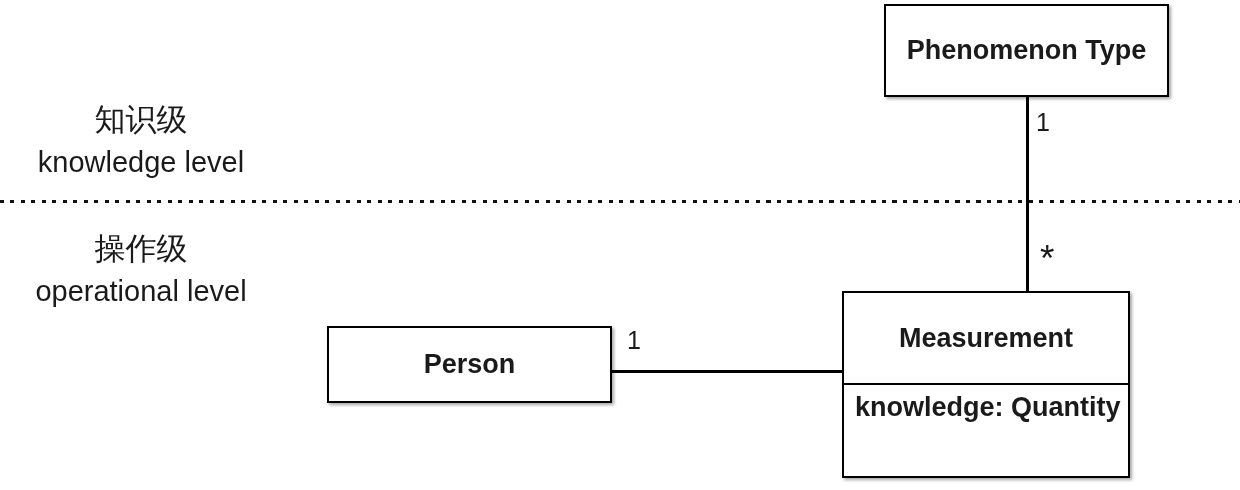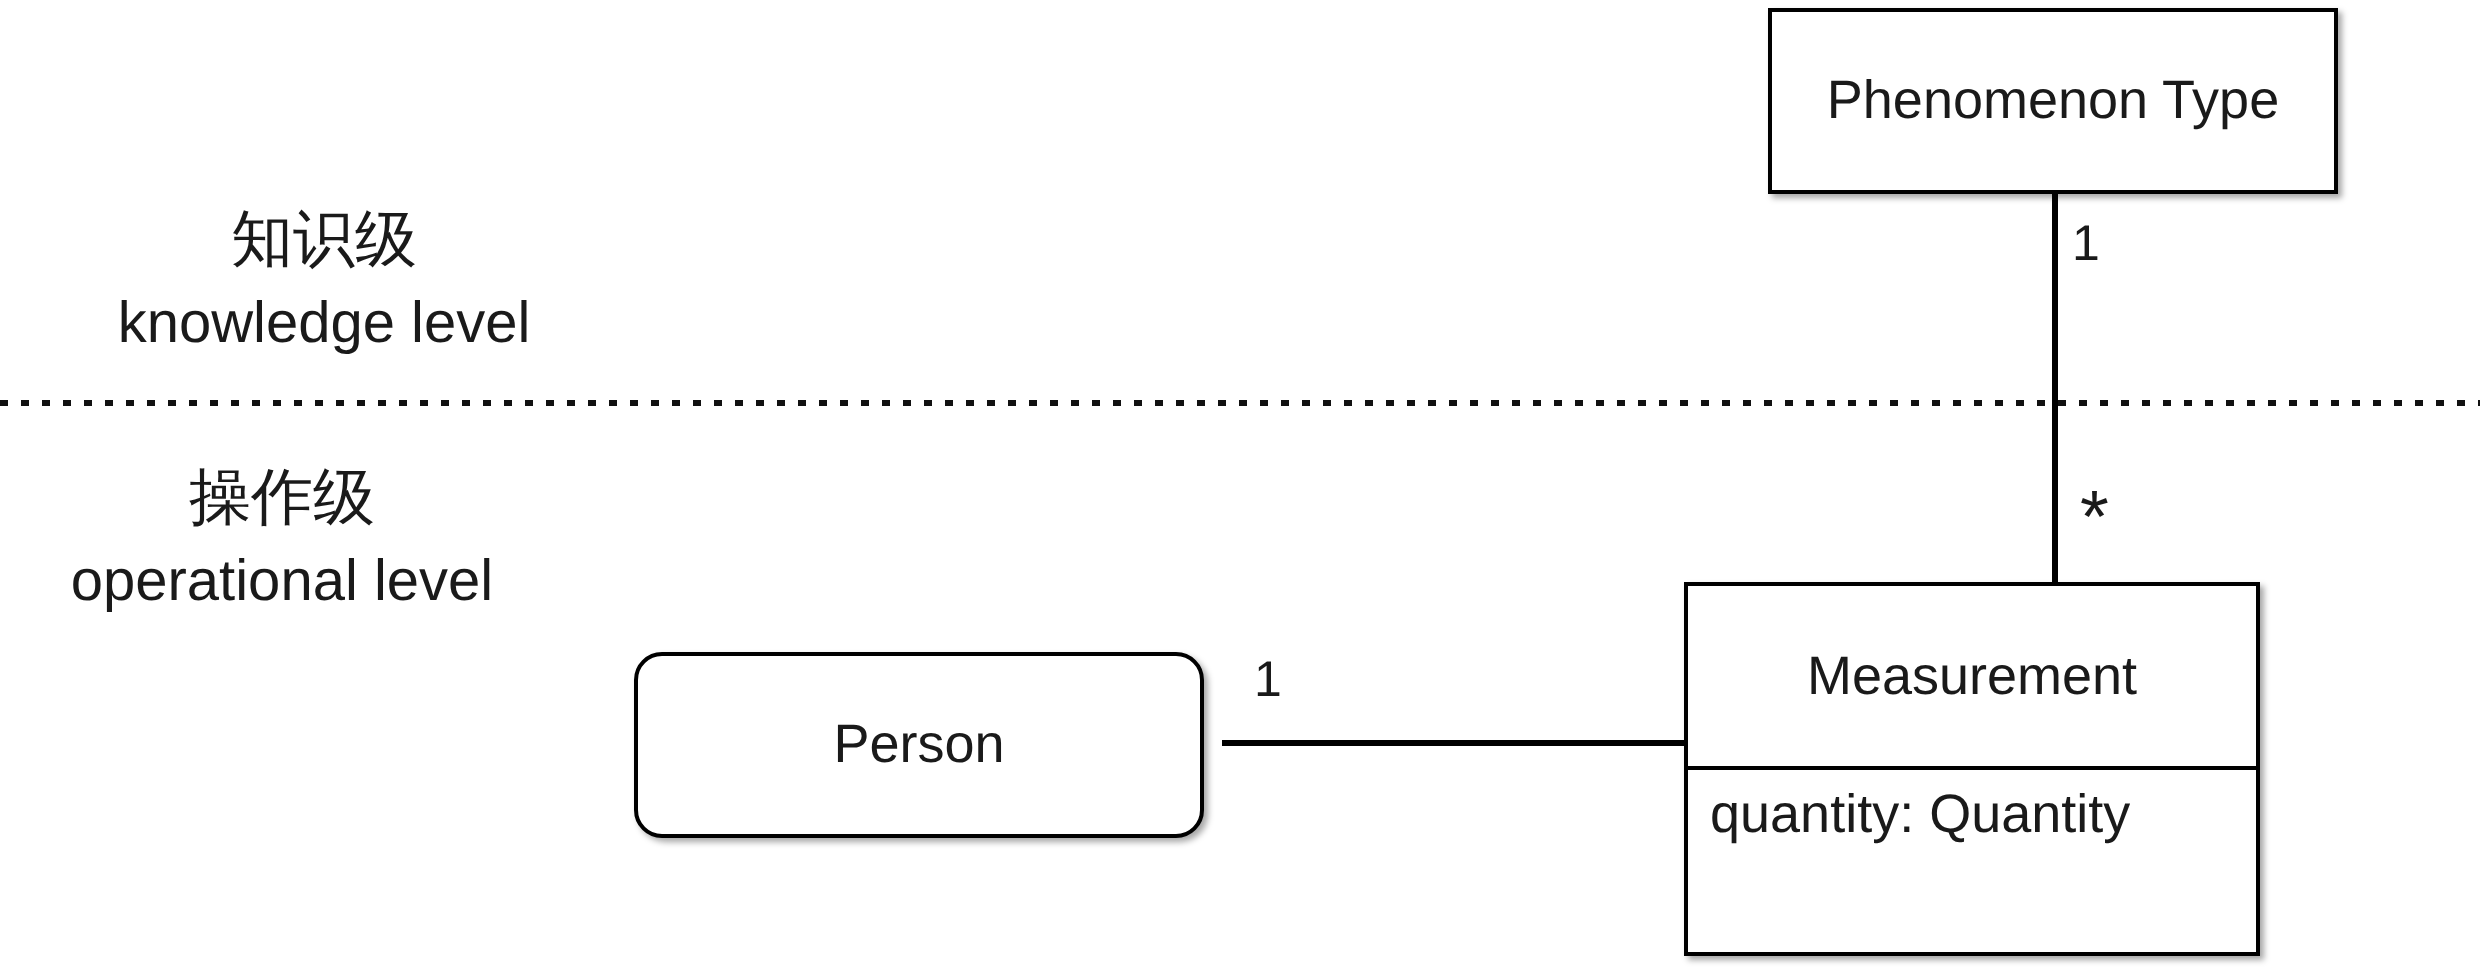--- a/index.html
+++ b/index.html
@@ -20,21 +20,21 @@
   
   .level-label {
     position: absolute;
     left: 0;
     width: 282px;
     text-align: center;
     line-height: 42px;
   }
   .level-label .zh { font-size: 31px; }
   .level-label .en { font-size: 29px; }
-  #knowledge-label  { top: 99px; padding-left: 21px;  }
+  #knowledge-label  { top: 99px;  }
   #operational-label{ top: 228px; }
 
   
   .dotted-separator {
     position: absolute;
     left: 0;
     top: 200px;
     width: 1240px;
     height: 3px;
     background: repeating-linear-gradient(
@@ -44,35 +44,36 @@
     );
   }
 
   
   .uml-class {
     position: absolute;
     box-sizing: border-box;
     border: 2.5px solid #000000;
     background: #ffffff;
     box-shadow: 2px 2px 3px rgba(0,0,0,0.35);
+    font-weight: bold;
   }
   .class-name {
     display: flex;
     align-items: center;
     justify-content: center;
     font-size: 27px;
     height: 100%;
   }
   #phenomenon-type-box {
     left: 884px; top: 4px;
     width: 285px; height: 93px;
   }
   #person-box {
-    left: 317px; top: 326px;
-    width: 285px; height: 93px; border-radius: 14px;
+    left: 327px; top: 326px;
+    width: 285px; height: 77px;
   }
   #measurement-box {
     left: 842px; top: 291px;
     width: 288px; height: 187px;
   }
   #measurement-box .class-name {
     height: 90px;
     border-bottom: 2.5px solid #000000;
   }
   #measurement-box .class-attrs {
@@ -138,17 +139,17 @@
     <div class="class-name">Phenomenon Type</div>
   </div>
 
   <div class="uml-class" id="person-box">
     <div class="class-name">Person</div>
   </div>
 
   <div class="uml-class" id="measurement-box">
     <div class="class-name">Measurement</div>
     <div class="class-attrs">
-      <div class="attr">quantity: Quantity</div>
+      <div class="attr">knowledge: Quantity</div>
     </div>
   </div>
 
 </div>
 
 </body></html>

